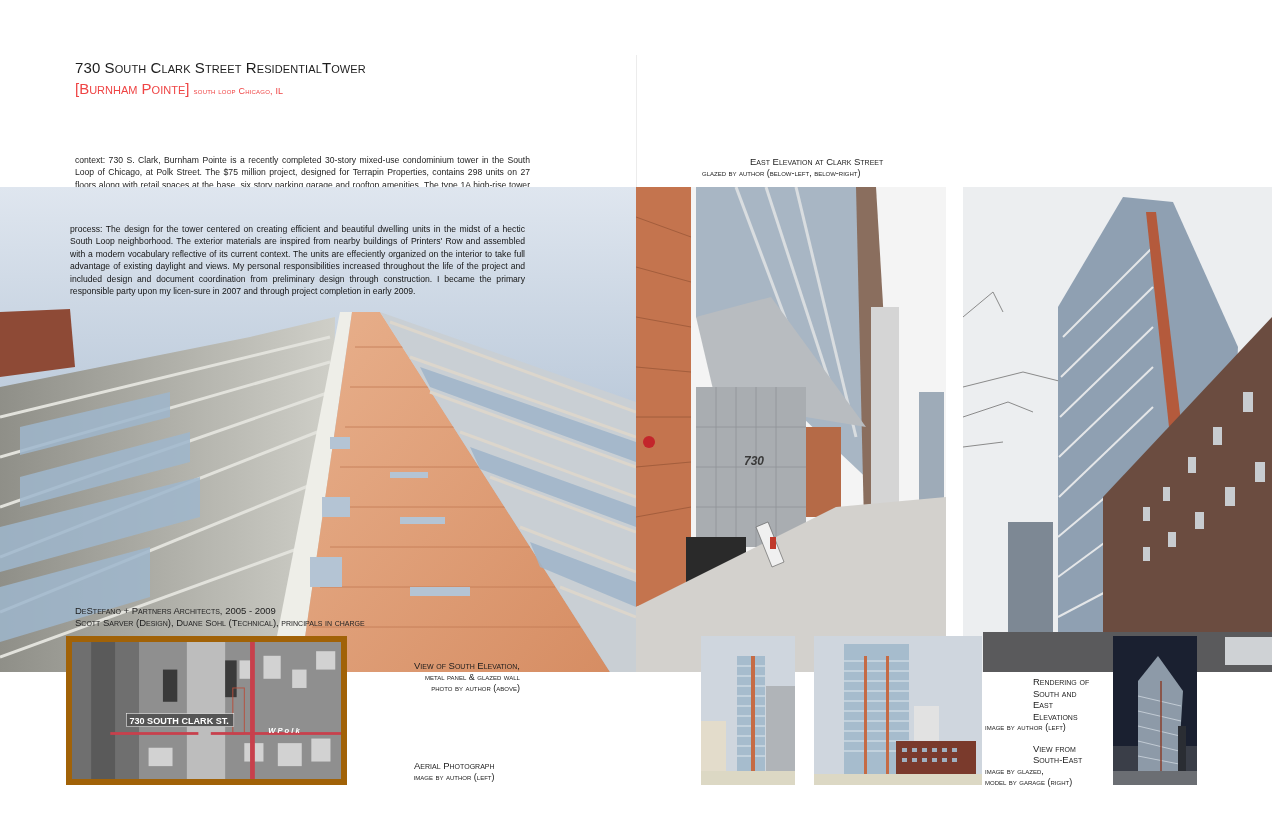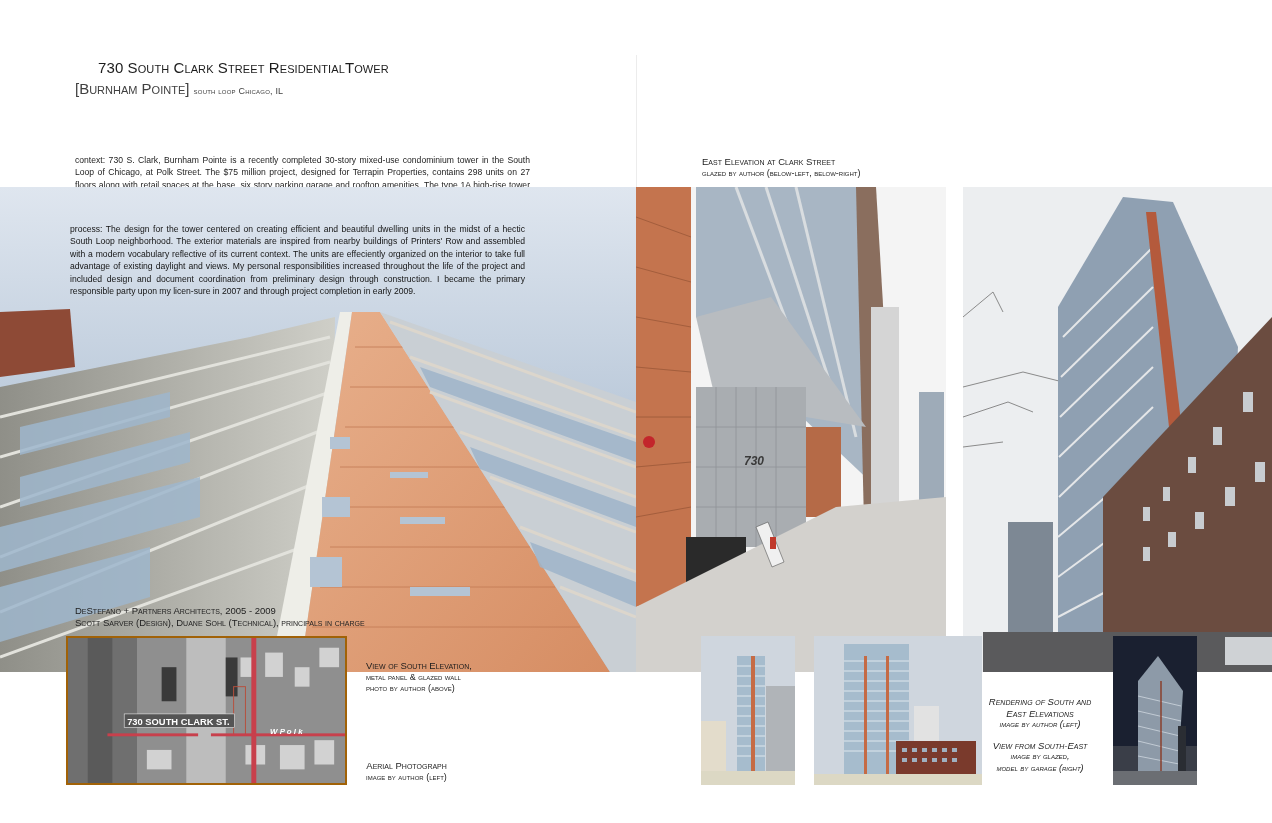--- a/index.html
+++ b/index.html
@@ -2,47 +2,47 @@
 <html><head>
 <meta charset="utf-8">
 <style>
   * { box-sizing: border-box; margin: 0; padding: 0; }
   html, body { width: 1272px; height: 823px; background: #ffffff; overflow: hidden; }
   body { position: relative; font-family: "Liberation Sans", sans-serif; color: #1a1a1a; }
 
   .fold { position: absolute; left: 636px; top: 55px; width: 1px; height: 132px; background: #ececec; }
 
   
-  .title { position: absolute; left: 75px; top: 59px; font-size: 15px; font-variant: small-caps; letter-spacing: 0.1px; color: #1c1c1c; margin-left: 23px; }
-  .subtitle { position: absolute; left: 75px; top: 80px; font-size: 15px; font-variant: small-caps; color: #404040; }
+  .title { position: absolute; left: 75px; top: 59px; font-size: 15px; font-variant: small-caps; letter-spacing: 0.1px; color: #1c1c1c; }
+  .subtitle { position: absolute; left: 75px; top: 80px; font-size: 15px; font-variant: small-caps; color: #ef4444; }
   .subtitle .small { font-size: 9px; font-variant: small-caps; letter-spacing: 0.2px; }
 
   .para { position: absolute; font-size: 8.6px; line-height: 12.4px; text-align: justify; color: #1c1c1c; width: 455px; margin-top: 26px; }
   .para.context { left: 75px; top: 128px; }
   .para.process { left: 70px; top: 197px; z-index: 5; color: #141414; }
 
   
   .photo { position: absolute; overflow: hidden; font-weight: bold; }
   .photo svg { display: block; width: 100%; height: 100%; }
 
   .ph-south { left: 0; top: 187px; width: 636px; height: 485px; }
   .ph-clark { left: 636px; top: 187px; width: 310px; height: 485px; }
   .ph-se { left: 963px; top: 187px; width: 309px; height: 485px; }
-  .ph-aerial { left: 66px; top: 636px; width: 281px; height: 149px; z-index: 4; border: 2px solid #a16207; }
+  .ph-aerial { left: 66px; top: 636px; width: 281px; height: 149px; z-index: 4; border: 6px solid #a16207; }
   .ph-elev1 { left: 701px; top: 636px; width: 94px; height: 149px; z-index: 4; }
   .ph-elev2 { left: 814px; top: 636px; width: 168px; height: 149px; z-index: 4; }
   .ph-night { left: 1113px; top: 636px; width: 84px; height: 149px; z-index: 4; }
 
   .caption { position: absolute; font-variant: small-caps; font-size: 9px; line-height: 11.5px; color: #1c1c1c; z-index: 6; }
-  .caption .lead { font-size: 9.5px; }
+  .caption .lead { font-size: 9.5px; margin-left: 48px; }
   .credits { left: 75px; top: 605px; font-size: 9.5px; line-height: 12px; color: #222; }
-  .cap-south { left: 366px; top: 660px; }
+  .cap-south { left: 366px; top: 660px; text-align: right; }
   .cap-aerial { left: 366px; top: 760px; text-align: right; }
   .cap-clark { left: 702px; top: 156px; }
-  .cap-render { left: 985px; top: 696px; text-align: center; width: 110px; font-style: italic; }
+  .cap-render { left: 985px; top: 676px; text-align: left; width: 110px; }
 </style>
 </head>
 <body>
 
 <div class="fold"></div>
 
 <div class="title">730 South Clark Street ResidentialTower</div>
 <div class="subtitle">
   <span>[Burnham Pointe]</span>
   <span class="small">south loop Chicago, IL</span>

